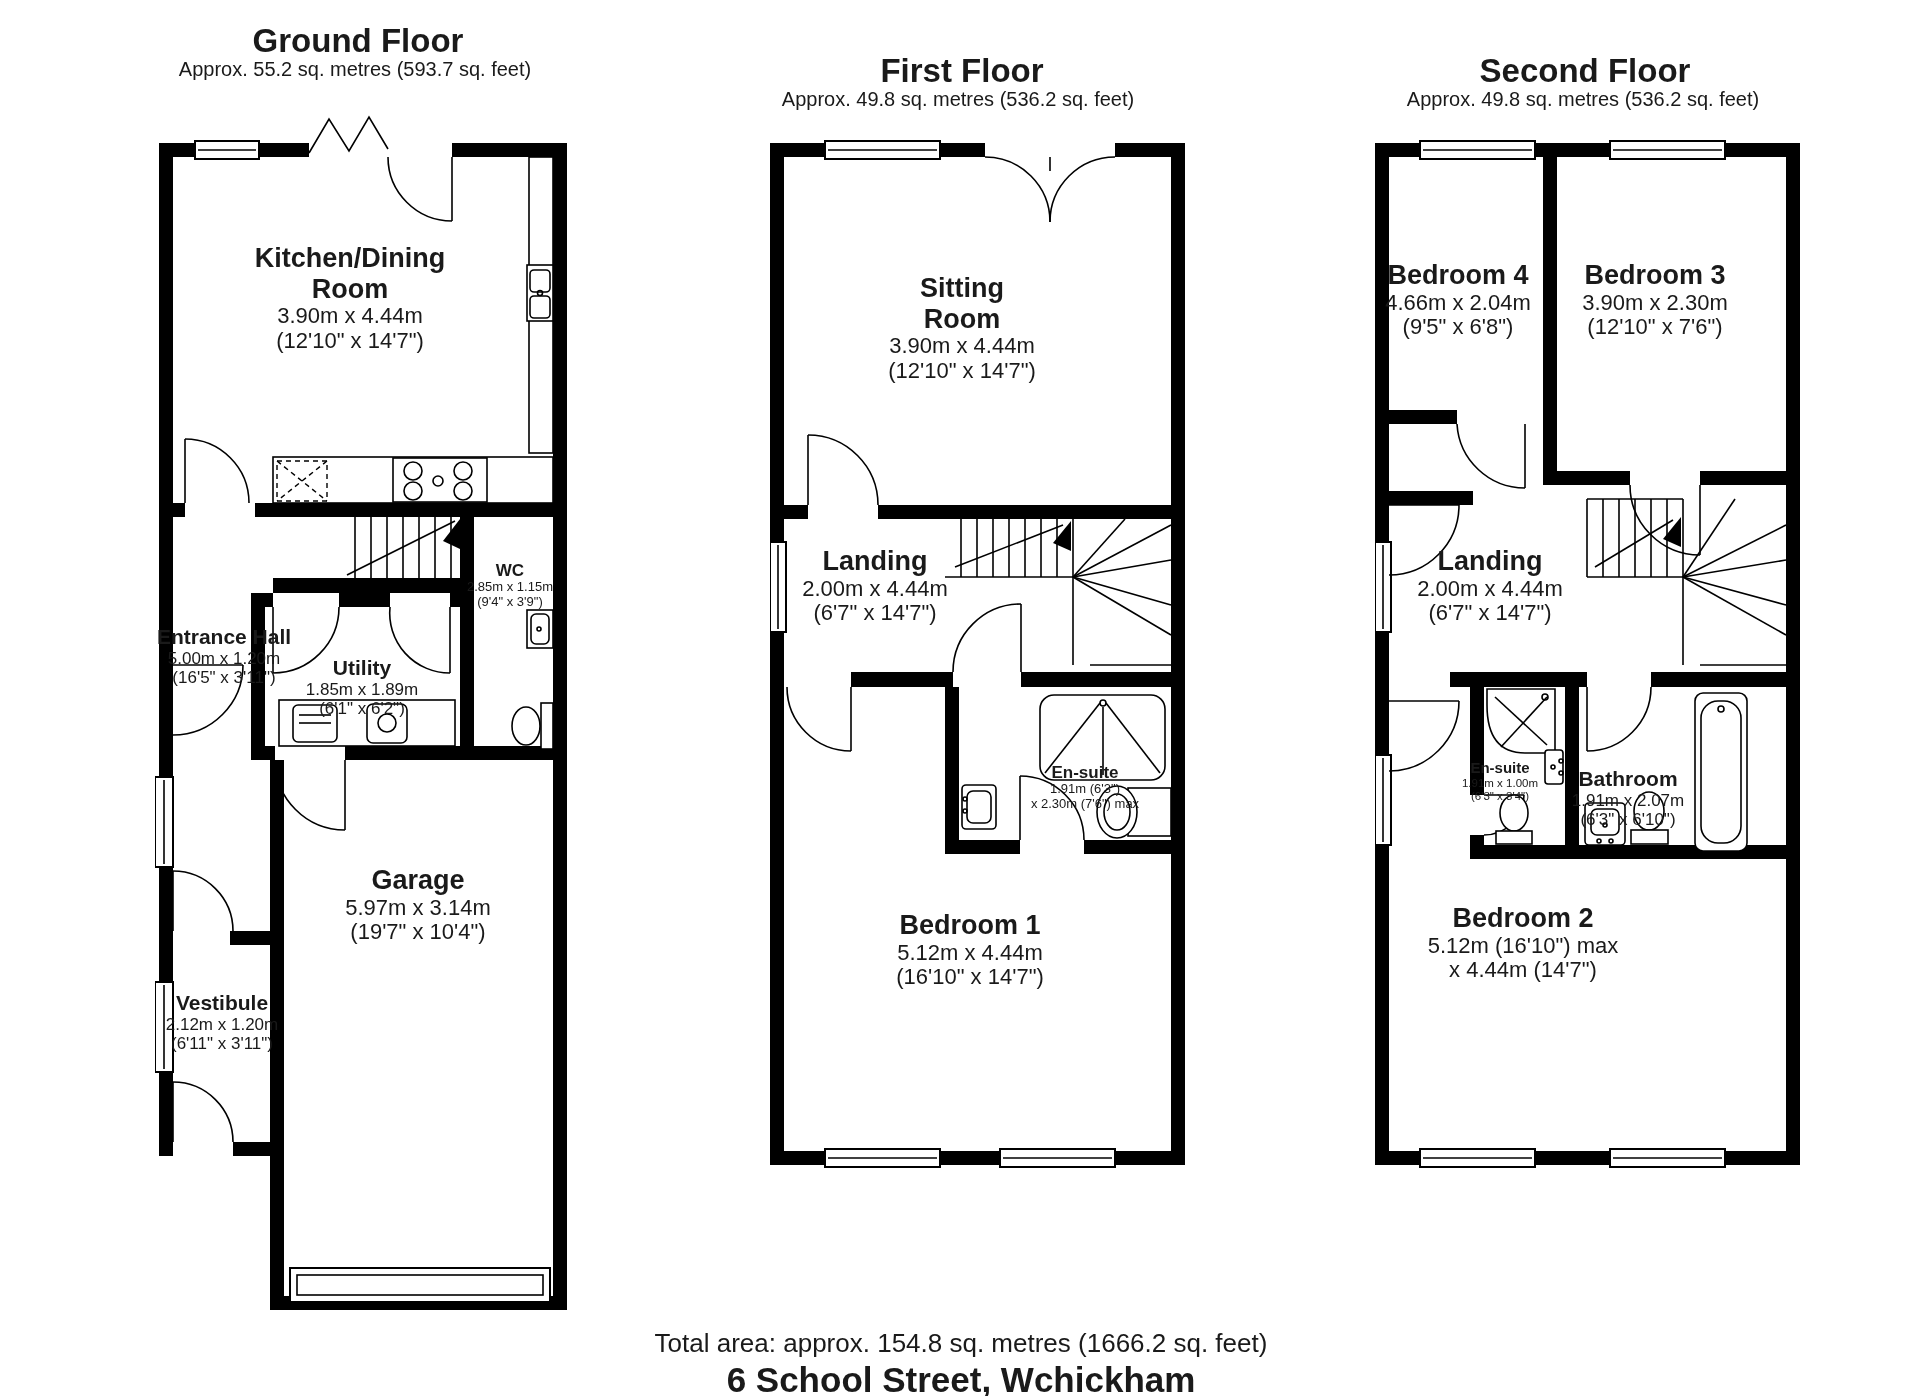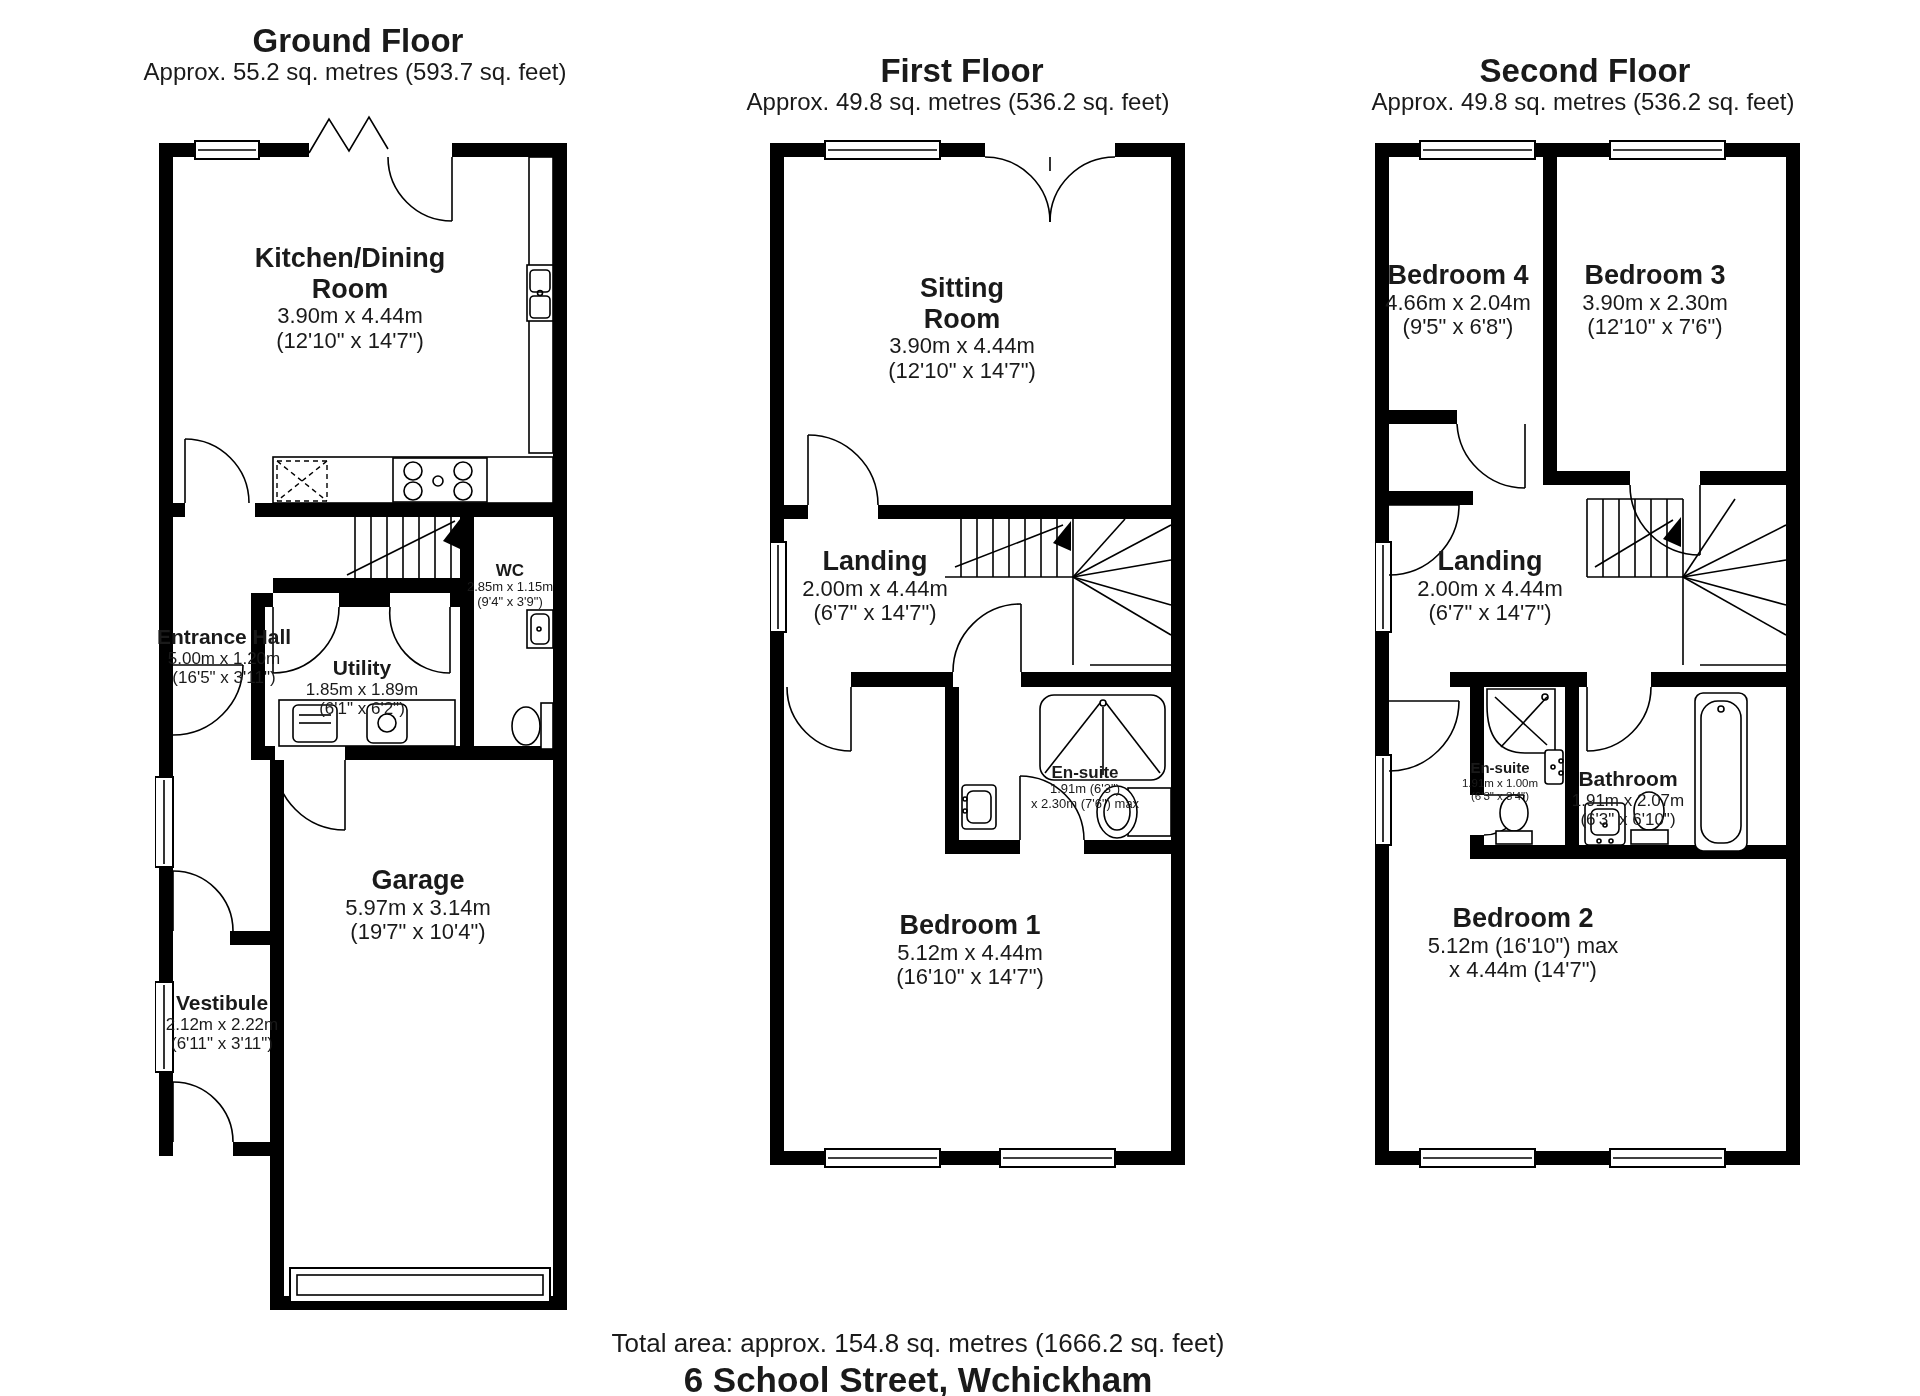--- a/index.html
+++ b/index.html
@@ -1,27 +1,27 @@
 <!DOCTYPE html>
 <html><head>
 <meta charset="utf-8">
 <style>
   html,body{margin:0;padding:0;background:#fff;}
   body{width:1920px;height:1396px;position:relative;overflow:hidden;
        font-family:"Liberation Sans","DejaVu Sans",sans-serif;color:#1a1a1a;}
   .floor-title{position:absolute;transform:translateX(-50%);font-size:33px;font-weight:bold;white-space:nowrap;}
-  .floor-subtitle{position:absolute;transform:translateX(-50%);font-size:24px;white-space:nowrap;}
+  .floor-subtitle{position:absolute;transform:translateX(-50%);font-size:20px;white-space:nowrap;}
   .plan-svg{position:absolute;}
   .room-label{position:absolute;transform:translate(-50%,-50%);text-align:center;line-height:1.13;}
   .room-name{font-weight:bold;}
   .lg .room-name{font-size:27px;} .lg .room-dims{font-size:22px;}
   .md .room-name{font-size:21px;margin-top:48px;} .md .room-dims{font-size:17px;}
   .sm .room-name{font-size:17px;} .sm .room-dims{font-size:13px;}
   .xs .room-name{font-size:15px;} .xs .room-dims{font-size:11.5px;}
-  .footer-line{position:absolute;left:918px;transform:translateX(-50%);white-space:nowrap;}
+  .footer-line{position:absolute;left:961px;transform:translateX(-50%);white-space:nowrap;}
   #footer-total{top:1328px;font-size:26px;}
   #footer-address{top:1360px;font-size:35px;font-weight:bold;}
   
   .w{fill:#000;stroke:none;}
   .th{fill:none;stroke:#000;stroke-width:1.6;}
   .ar{fill:none;stroke:#000;stroke-width:1.6;}
   .fx{fill:#fff;stroke:#000;stroke-width:1.6;}
   .win{fill:#fff;stroke:#000;stroke-width:2;}
   .dash{fill:none;stroke:#000;stroke-width:1.4;stroke-dasharray:5 4;}
   .blk{fill:#000;}
@@ -436,21 +436,21 @@
   <div class="room-dims">1.85m x 1.89m</div>
   <div class="room-dims">(6'1" x 6'2")</div>
 </div>
 <div class="room-label lg" style="left:418px;top:905px">
   <div class="room-name">Garage</div>
   <div class="room-dims">5.97m x 3.14m</div>
   <div class="room-dims">(19'7" x 10'4")</div>
 </div>
 <div class="room-label md" style="left:222px;top:998px">
   <div class="room-name">Vestibule</div>
-  <div class="room-dims">2.12m x 2.22m</div>
+  <div class="room-dims">2.12m x 1.20m</div>
   <div class="room-dims">(6'11" x 3'11")</div>
 </div>
 
 <div class="room-label lg" style="left:962px;top:328px;width:150px">
   <div class="room-name">Sitting Room</div>
   <div class="room-dims">3.90m x 4.44m</div>
   <div class="room-dims">(12'10" x 14'7")</div>
 </div>
 <div class="room-label lg" style="left:875px;top:586px">
   <div class="room-name">Landing</div>

